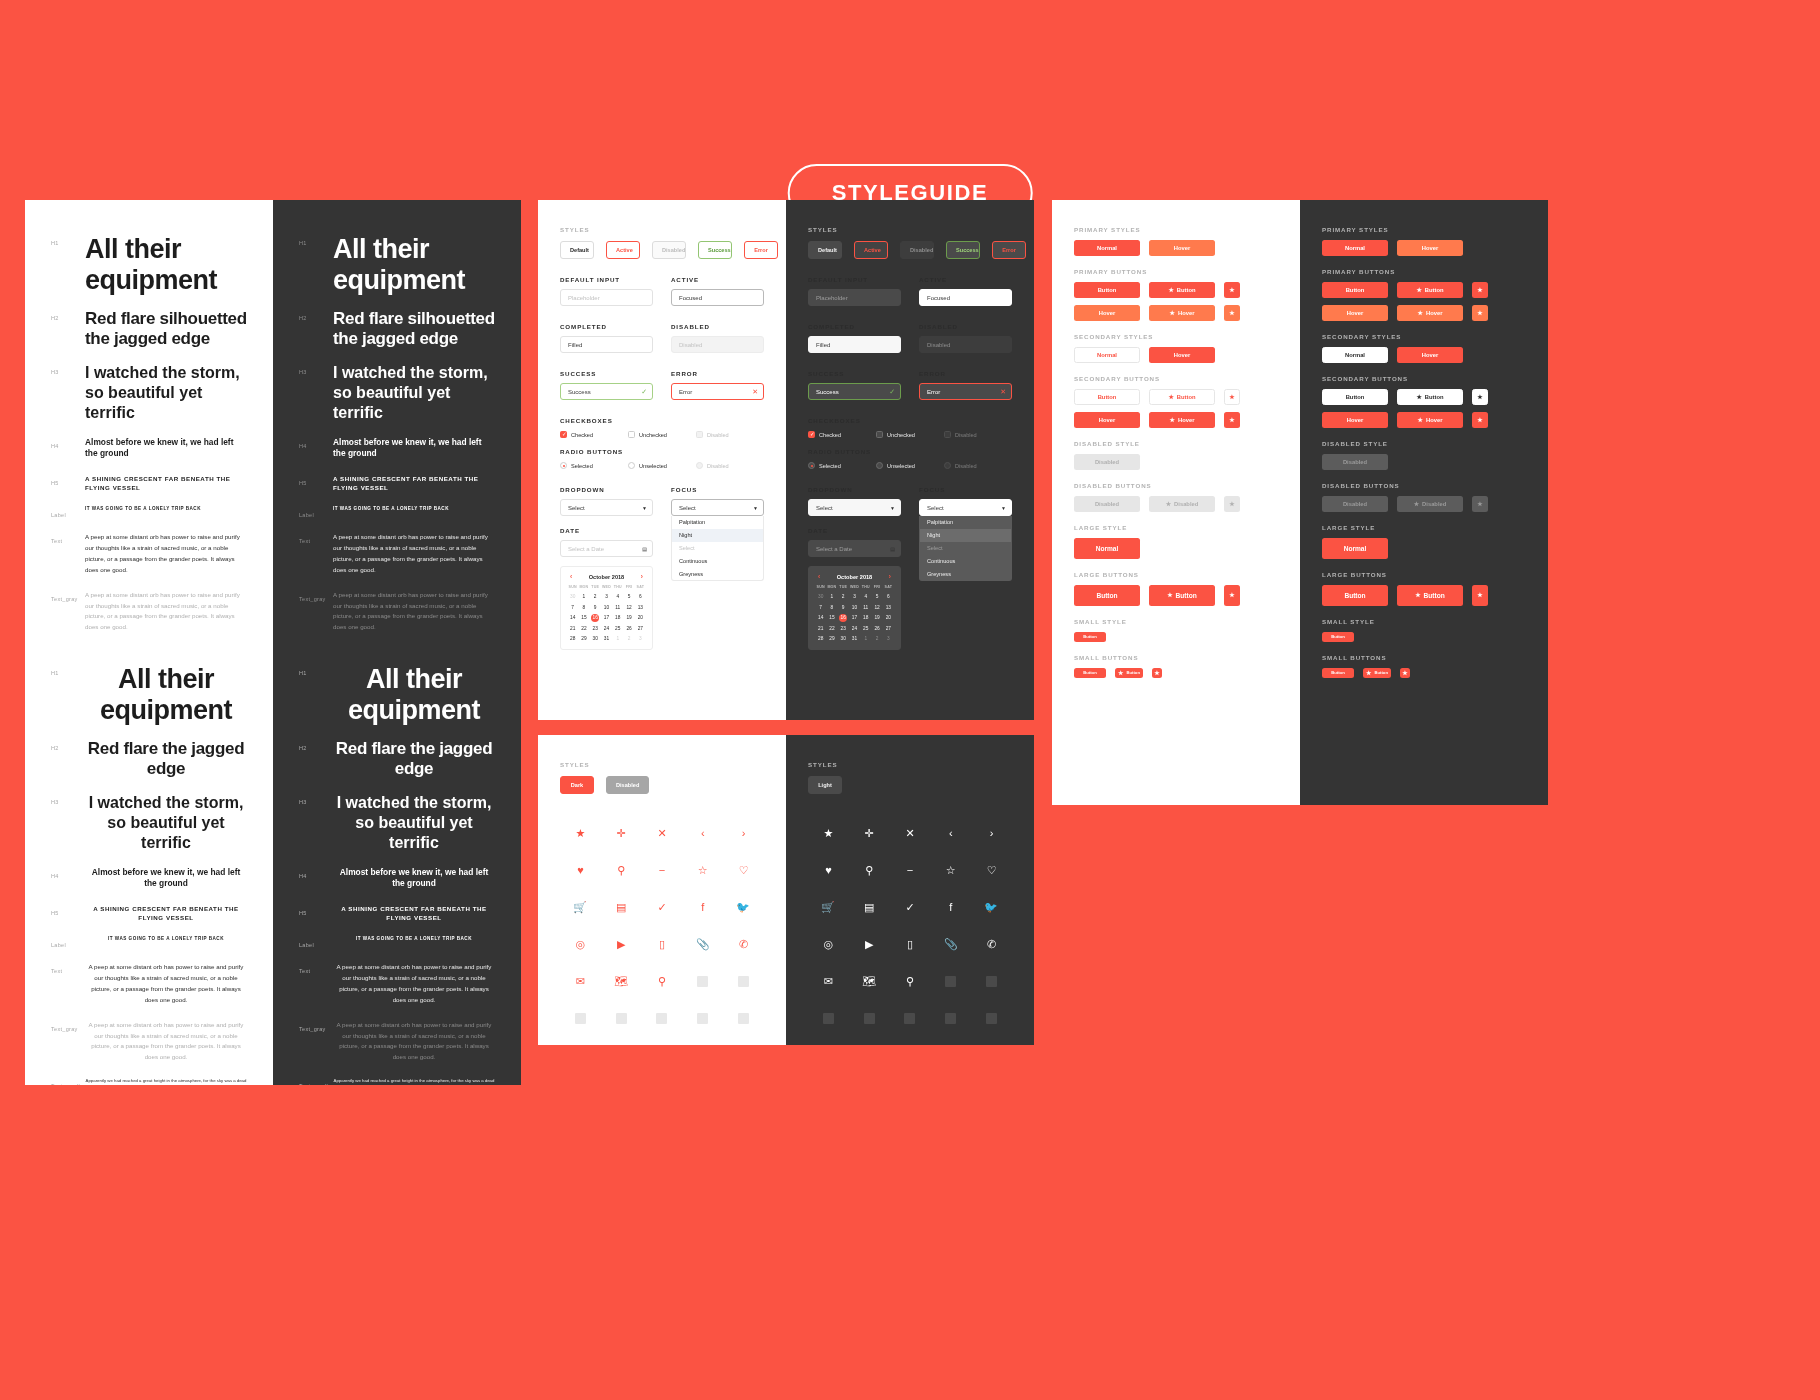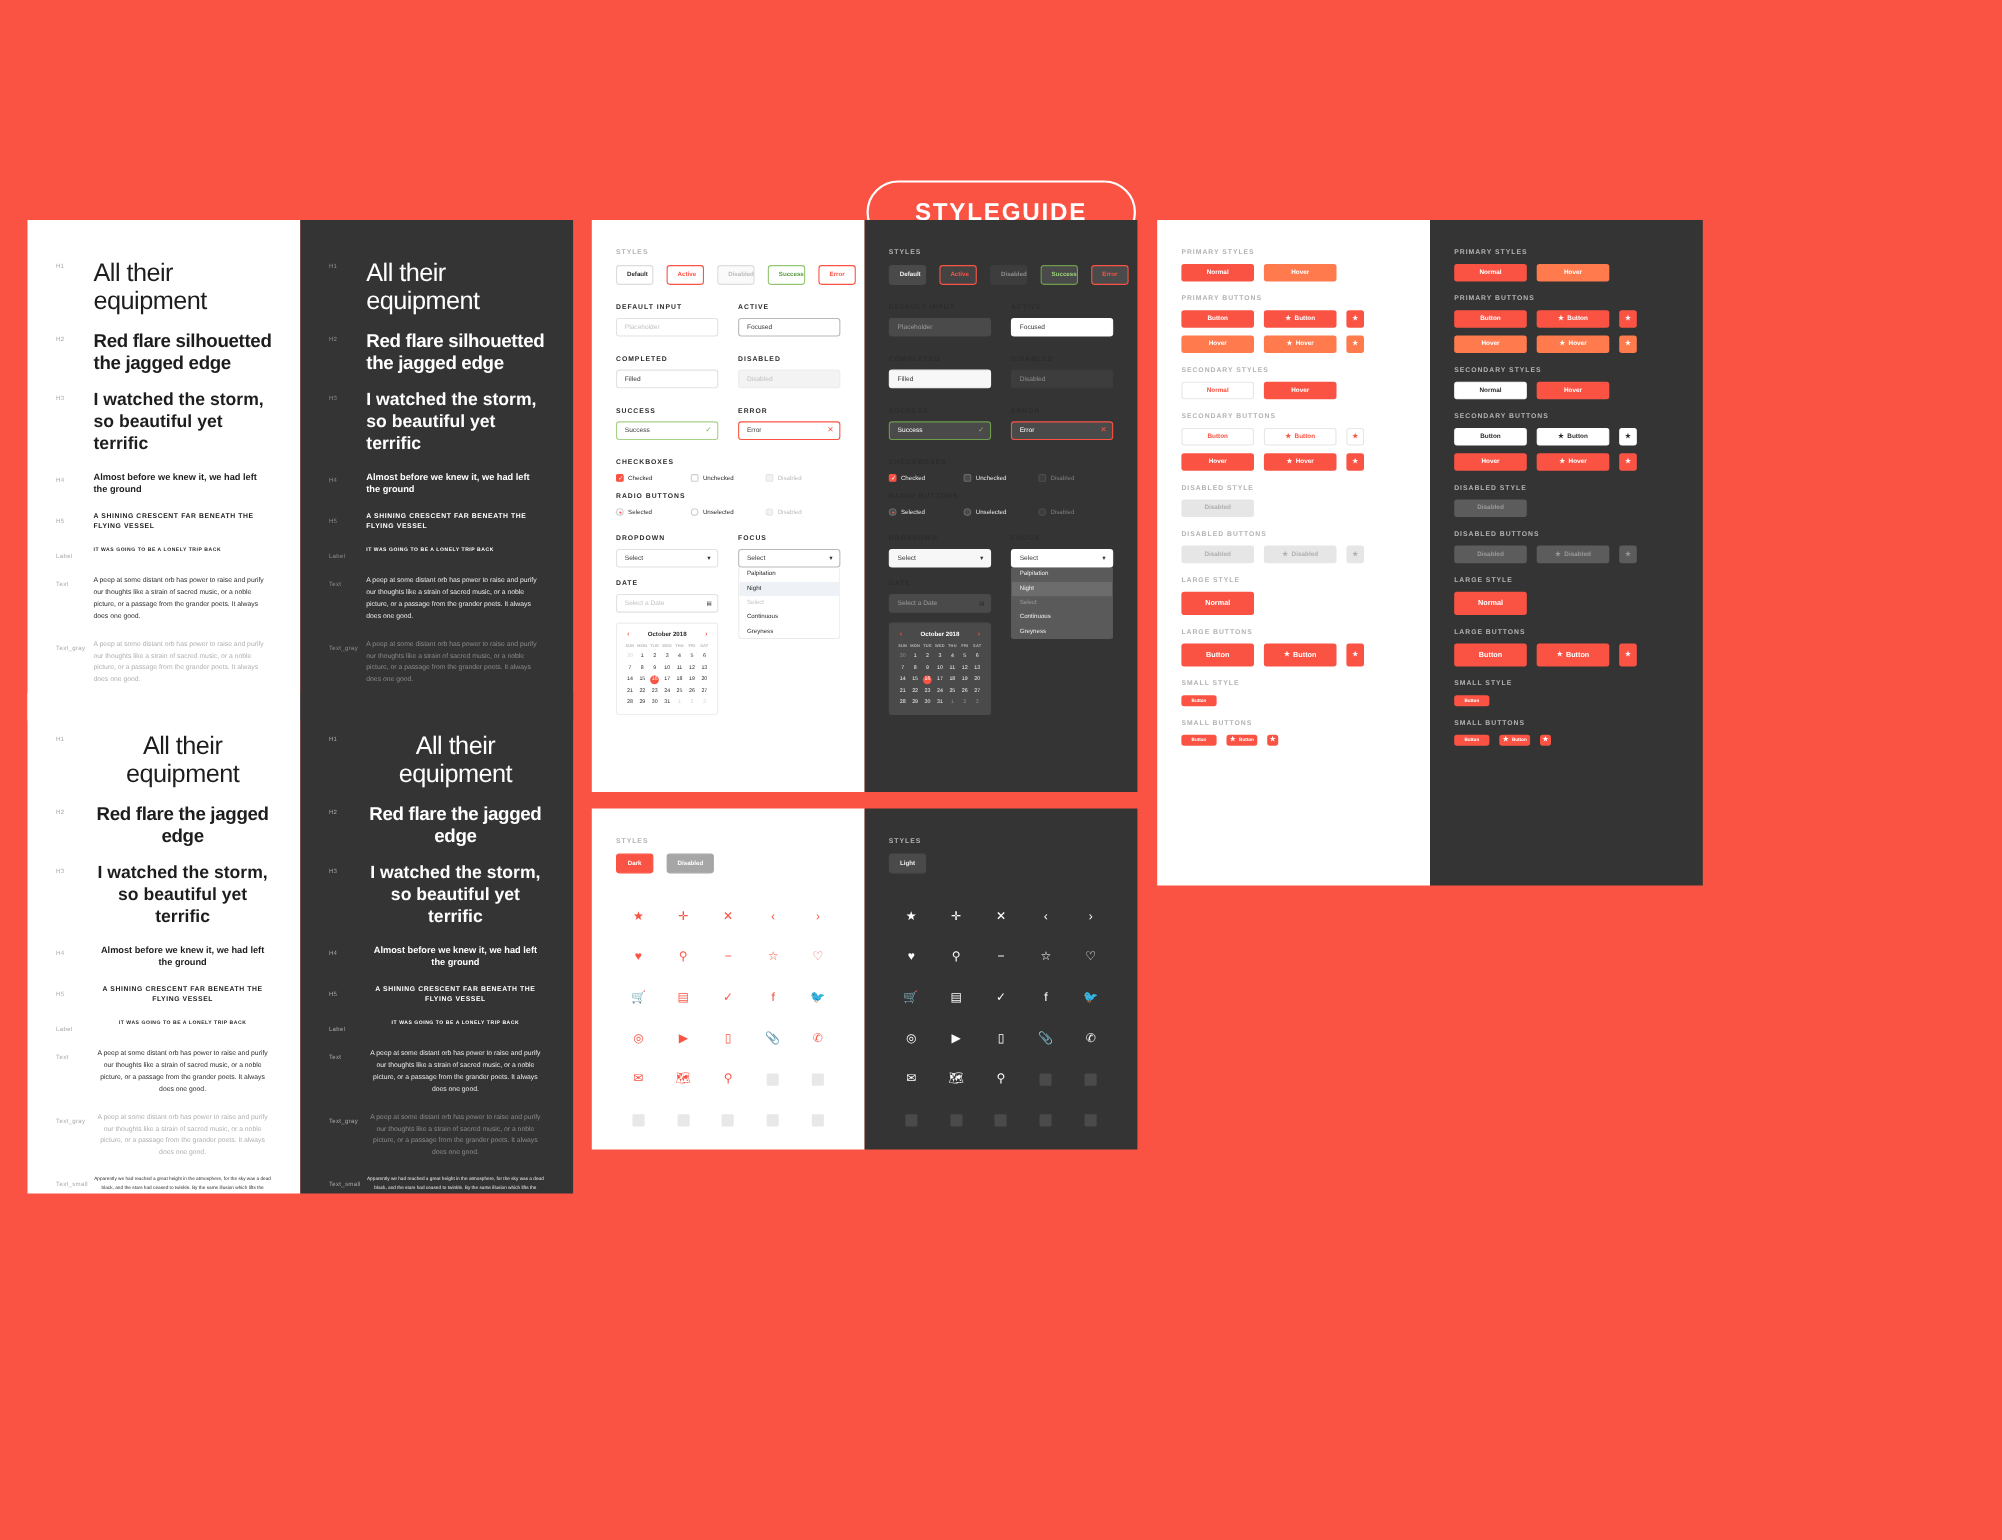--- a/index.html
+++ b/index.html
@@ -24,21 +24,21 @@
   .lbl { font-size: 6.2px; font-weight: 700; letter-spacing: .9px; color: #2c2c2c; text-transform: uppercase; }
   .lbl-gray { font-size: 6.2px; font-weight: 700; letter-spacing: .9px; color: #b3b3b3; text-transform: uppercase; }
 
   
   .typo { padding: 34px 26px 20px 26px; }
   .typo-row { display: flex; align-items: flex-start; margin-bottom: 14px; }
   .typo-tag { width: 34px; flex: 0 0 34px; font-size: 5.5px; color: #a8a8a8; padding-top: 6px; letter-spacing: .3px; }
   .typo-body { flex: 1; }
   .dark .typo-tag { color: #8d8d8d; }
 
-  .h1 { font-size: 23px; font-weight: 400; line-height: 1.13; color: #1d1d1d; letter-spacing: -.5px; }
+  .h1 { font-size: 27px; font-weight: 700; line-height: 1.13; color: #1d1d1d; letter-spacing: -.5px; }
   .h2 { font-size: 17px; font-weight: 700; line-height: 1.18; color: #1d1d1d; letter-spacing: -.3px; }
   .h3 { font-size: 16px; font-weight: 700; line-height: 1.25; color: #1d1d1d; }
   .h4 { font-size: 8.4px; font-weight: 700; line-height: 1.35; color: #1d1d1d; }
   .h5 { font-size: 6.2px; font-weight: 700; line-height: 1.5; color: #1d1d1d; letter-spacing: .55px; text-transform: uppercase; }
   .lab { font-size: 4.6px; font-weight: 700; line-height: 1.5; color: #1d1d1d; letter-spacing: .5px; text-transform: uppercase; }
   .txt { font-size: 6.2px; line-height: 1.75; color: #2c2c2c; }
   .txt-gray { font-size: 6.2px; line-height: 1.75; color: #b0b0b0; }
   .txt-small { font-size: 4.3px; line-height: 1.85; color: #2c2c2c; }
 
   .dark .h1, .dark .h2, .dark .h3, .dark .h4, .dark .h5, .dark .lab { color: #ffffff; }

